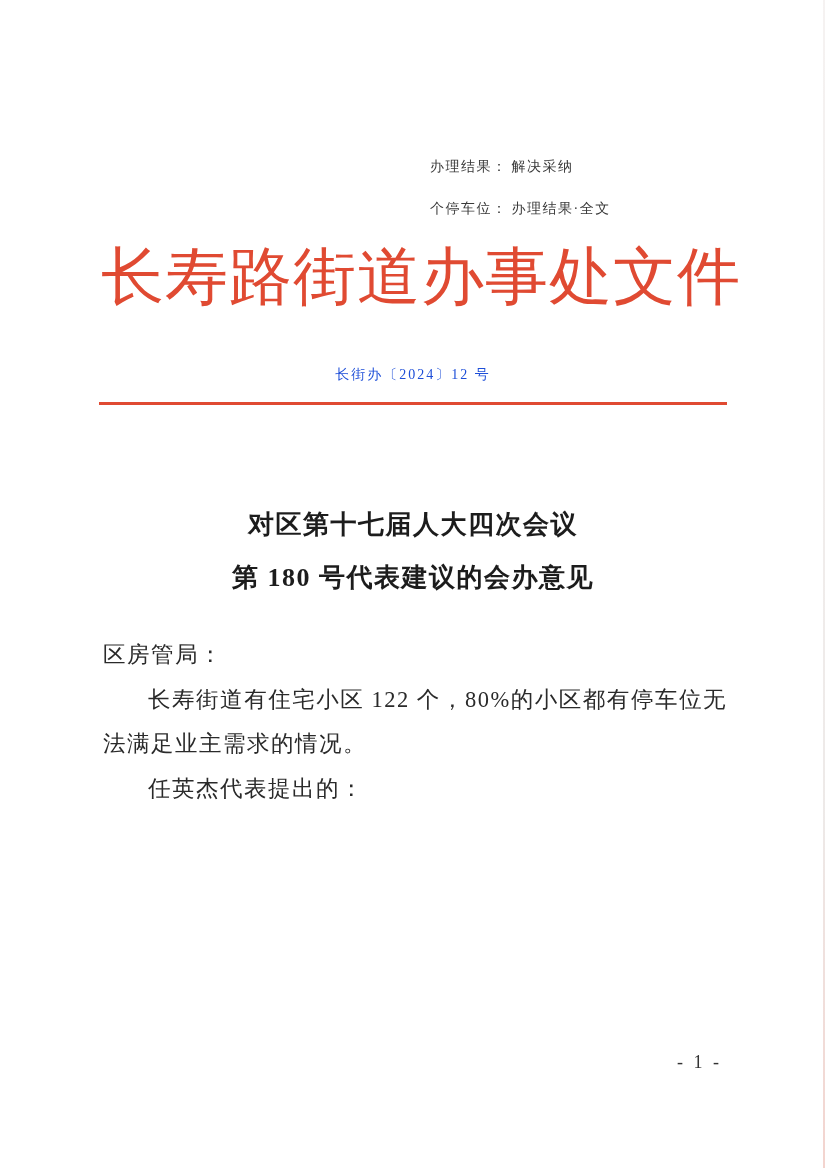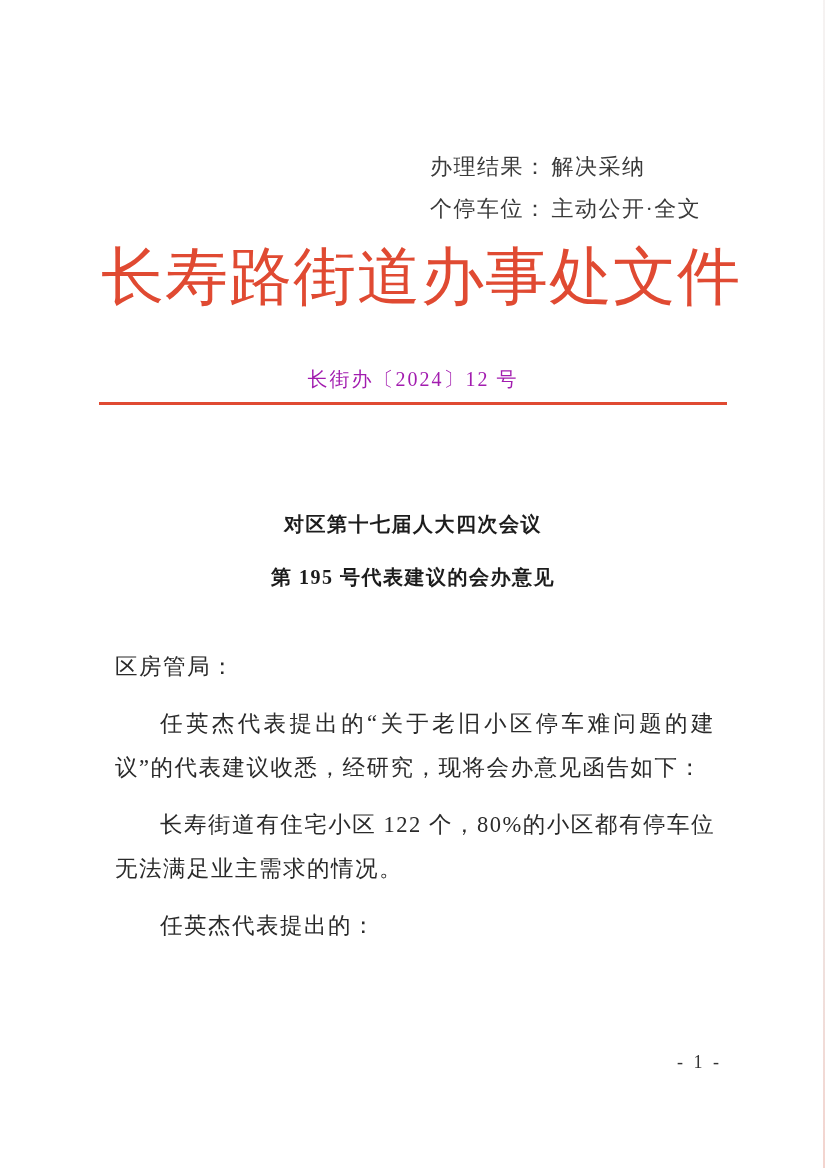--- a/index.html
+++ b/index.html
@@ -24,21 +24,21 @@
     top: 0;
     width: 2px;
     height: 100%;
     background: linear-gradient(#f3efee, #e9e4e2 70%, #f0c9c2);
     opacity: 0.8;
   }
   .meta-block {
     position: absolute;
     left: 430px;
     top: 146px;
-    font-size: 22px;
+    font-size: 14px;
     line-height: 42px;
     letter-spacing: 1.5px;
     color: #3a3a3a;
     white-space: nowrap;
   }
   .meta-row .label { margin-right: 4px; }
   .masthead {
     position: absolute;
     top: 234px;
     left: 0;
@@ -50,56 +50,56 @@
     color: var(--accent, #e04a32);
     white-space: nowrap;
     margin-left: 8px;
   }
   .doc-number {
     position: absolute;
     top: 366px;
     left: 0;
     width: 100%;
     text-align: center;
-    font-size: 20px;
+    font-size: 14px;
     letter-spacing: 2px;
-    color: #a21caf;
+    color: #1d4ed8;
   }
   .red-divider {
     position: absolute;
     top: 402px;
     left: 99px;
     width: 628px;
     height: 3px;
     background: var(--accent, #e04a32);
   }
   .doc-title {
     position: absolute;
     top: 498px;
     left: 0;
     width: 100%;
     text-align: center;
-    font-size: 20px;
+    font-size: 26px;
     font-weight: bold;
     line-height: 53px;
     letter-spacing: 1.5px;
     color: #1c1c1c;
   }
   .body-text {
     position: absolute;
     top: 633px;
     left: 103px;
     width: 624px;
     font-size: 22.5px;
     line-height: 44.5px;
     letter-spacing: 1.5px;
     text-align: justify;
     color: #2a2a2a;
   }
-  .body-text p { margin: 12px; }
+  .body-text p { margin: 0; }
   .body-text p.indent { text-indent: 2em; }
   .page-number {
     position: absolute;
     top: 1052px;
     right: 104px;
     font-size: 18px;
     letter-spacing: 3px;
     color: #333333;
   }
 </style>
@@ -108,37 +108,36 @@
 
 <div class="page">
 
   <div class="scan-edge"></div>
 
   <div class="meta-block">
     <div class="meta-row">
       <span class="label">办理结果：</span><span class="value">解决采纳</span>
     </div>
     <div class="meta-row">
-      <span class="label">个停车位：</span><span class="value">主动公开·全文</span>
+      <span class="label">个停车位：</span><span class="value">办理结果·全文</span>
     </div>
   </div>
 
   <div class="masthead">长寿路街道办事处文件</div>
 
   <div class="doc-number">长街办〔2024〕12 号</div>
 
   <div class="red-divider"></div>
 
   <div class="doc-title">
     <div>对区第十七届人大四次会议</div>
-    <div>第 195 号代表建议的会办意见</div>
+    <div>第 180 号代表建议的会办意见</div>
   </div>
 
   <div class="body-text">
     <p>区房管局：</p>
-    <p class="indent">任英杰代表提出的“关于老旧小区停车难问题的建议”的代表建议收悉，经研究，现将会办意见函告如下：</p>
     <p class="indent">长寿街道有住宅小区 122 个，80%的小区都有停车位无法满足业主需求的情况。</p>
     <p class="indent">任英杰代表提出的：</p>
   </div>
 
   <div class="page-number">- 1 -</div>
 
 </div>
 
 </body></html>

